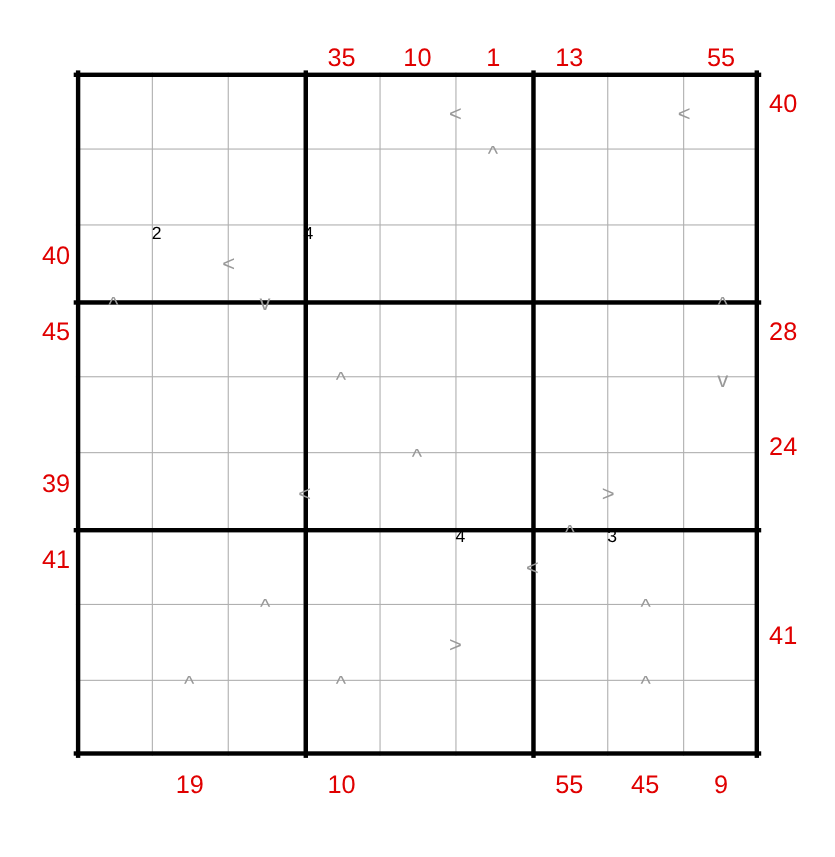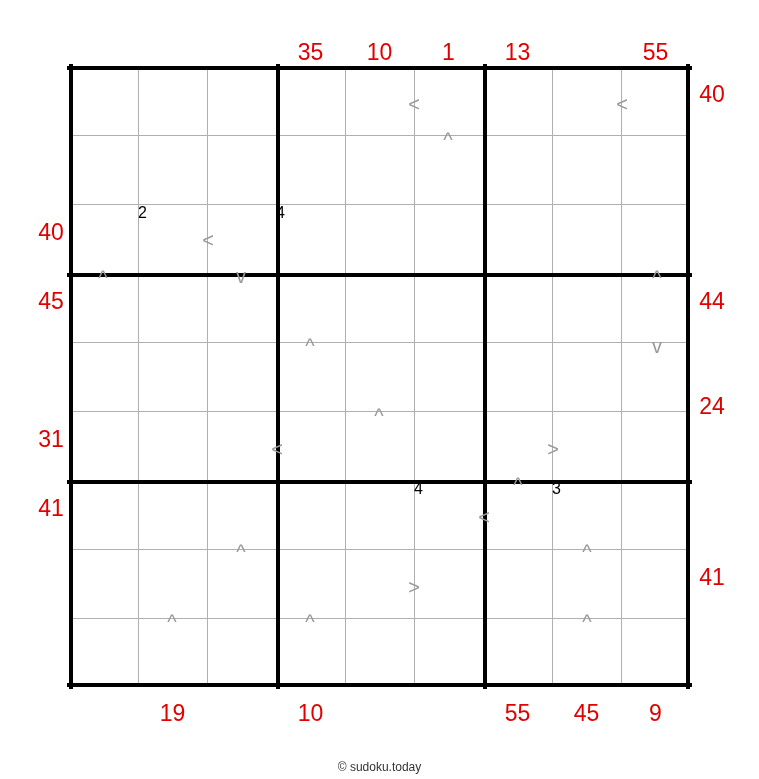--- a/index.html
+++ b/index.html
@@ -193,24 +193,24 @@
       <div class="clue" style="left: 413.5px; top: 39px; width: 70px;">1</div>
       <div class="clue" style="left: 482.5px; top: 39px; width: 70px;">13</div>
       <div class="clue" style="left: 620.5px; top: 39px; width: 70px;">55</div>
       <div class="clue" style="left: 137.5px; top: 700px; width: 70px;">19</div>
       <div class="clue" style="left: 275.5px; top: 700px; width: 70px;">10</div>
       <div class="clue" style="left: 482.5px; top: 700px; width: 70px;">55</div>
       <div class="clue" style="left: 551.5px; top: 700px; width: 70px;">45</div>
       <div class="clue" style="left: 620.5px; top: 700px; width: 70px;">9</div>
       <div class="clue" style="left: 16px; top: 218.5px; width: 70px;">40</div>
       <div class="clue" style="left: 16px; top: 287.5px; width: 70px;">45</div>
-      <div class="clue" style="left: 16px; top: 425.5px; width: 70px;">31</div>
+      <div class="clue" style="left: 16px; top: 425.5px; width: 70px;">39</div>
       <div class="clue" style="left: 16px; top: 494.5px; width: 70px;">41</div>
       <div class="clue" style="left: 677px; top: 80.5px; width: 70px;">40</div>
-      <div class="clue" style="left: 677px; top: 287.5px; width: 70px;">44</div>
+      <div class="clue" style="left: 677px; top: 287.5px; width: 70px;">28</div>
       <div class="clue" style="left: 677px; top: 356.5px; width: 70px; margin-top: 36px;">24</div>
       <div class="clue" style="left: 677px; top: 563.5px; width: 70px;">41</div>
       <div class="cmp" style="left: 399px; top: 94px; width: 30px;">&lt;</div>
       <div class="cmp" style="left: 607px; top: 94px; width: 30px;">&lt;</div>
       <div class="cmp" style="left: 433px; top: 130px; width: 30px;">^</div>
       <div class="cmp" style="left: 193px; top: 230px; width: 30px;">&lt;</div>
       <div class="cmp" style="left: 226px; top: 266px; width: 30px;">v</div>
       <div class="cmp" style="left: 88px; top: 268px; width: 30px;">^</div>
       <div class="cmp" style="left: 642px; top: 268px; width: 30px;">^</div>
       <div class="cmp" style="left: 295px; top: 336px; width: 30px;">^</div>
@@ -221,15 +221,14 @@
       <div class="cmp" style="left: 503px; top: 475px; width: 30px;">^</div>
       <div class="cmp" style="left: 469px; top: 507px; width: 30px;">&lt;</div>
       <div class="cmp" style="left: 226px; top: 542px; width: 30px;">^</div>
       <div class="cmp" style="left: 572px; top: 542px; width: 30px;">^</div>
       <div class="cmp" style="left: 399px; top: 577px; width: 30px;">&gt;</div>
       <div class="cmp" style="left: 157px; top: 612px; width: 30px;">^</div>
       <div class="cmp" style="left: 295px; top: 612px; width: 30px;">^</div>
       <div class="cmp" style="left: 572px; top: 612px; width: 30px;">^</div>
     </div>
 
-  <div id="footer">© sudoku.today</div>
 
 </div>
 
 </body></html>

